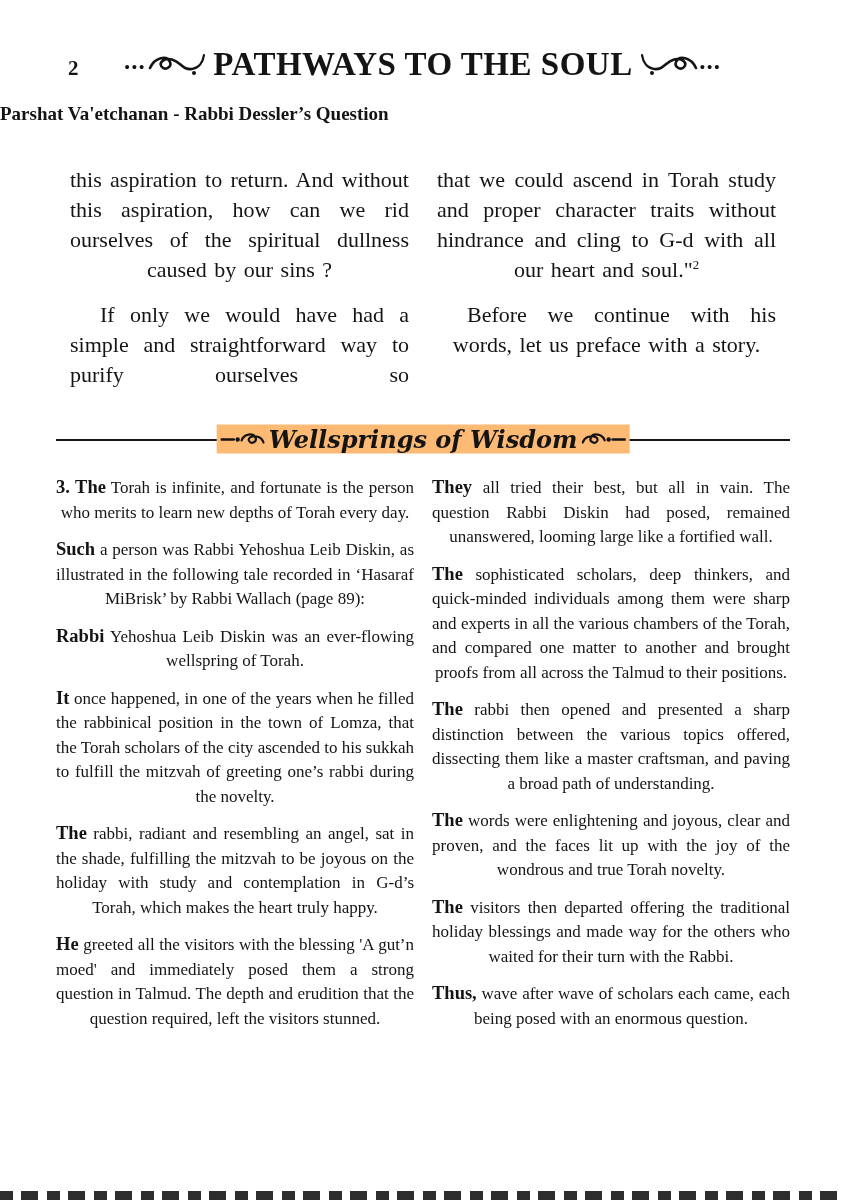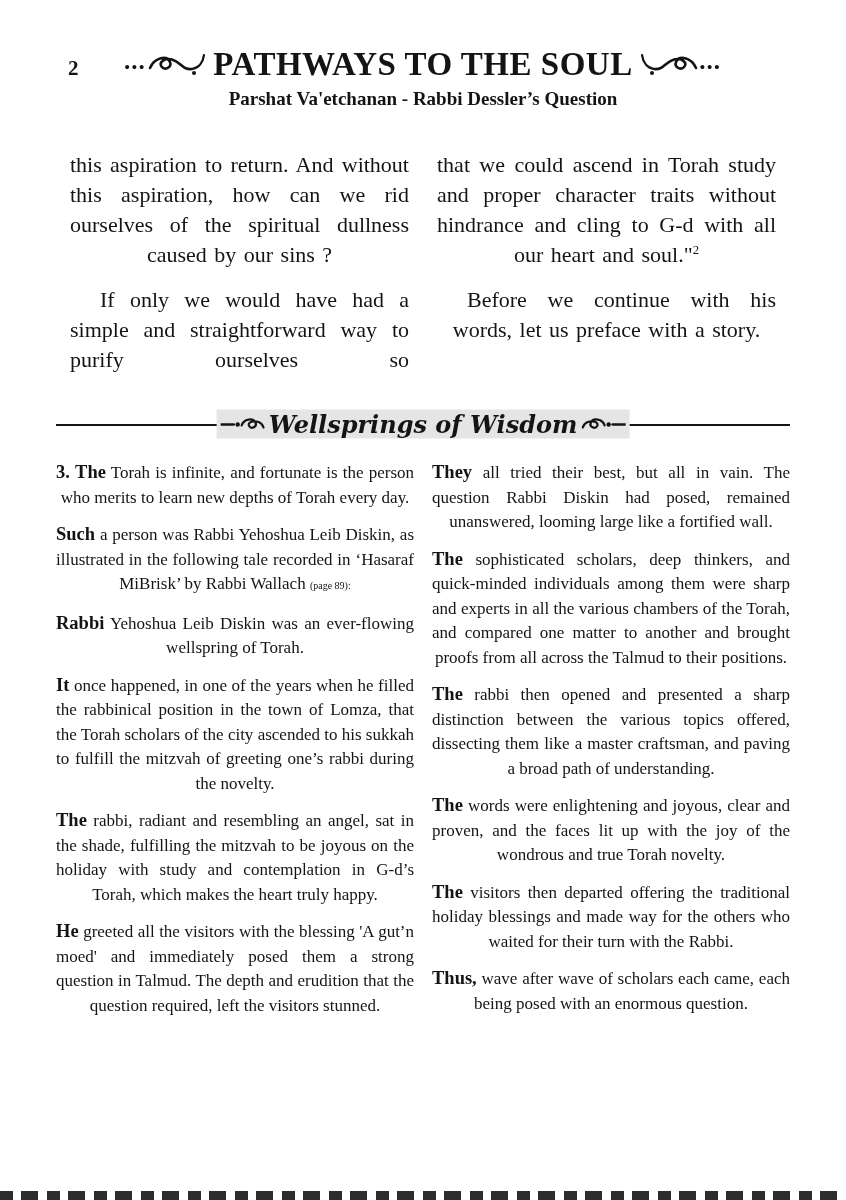--- a/index.html
+++ b/index.html
@@ -23,21 +23,21 @@
   }
   h1 {
     margin:0; font-size:33px; font-weight:bold; letter-spacing:0.5px;
     white-space:nowrap;
   }
   .orn { display:flex; align-items:center; gap:2px; }
   .orn svg { display:block; }
   .dots { font-weight:bold; font-size:15px; letter-spacing:2px; line-height:1; position:relative; top:3px; }
   .mirror { transform:scaleX(-1); }
   .subtitle {
-    text-align:center; font-weight:bold; font-size:19px; margin-top:5px;
+    font-weight:bold; font-size:19px; margin-top:20px;
   }
   
   .top-cols {
     display:flex; gap:28px; padding:0 70px; margin-top:40px;
   }
   .top-cols .col { flex:1; min-width:0; }
   .top-cols p {
     margin:0; font-size:22px; line-height:30px;
     text-align:justify; text-align-last:center;
     word-spacing:2px;
@@ -48,39 +48,39 @@
   sup { font-size:0.58em; vertical-align:super; line-height:0; }
   
   .divider { position:relative; height:38px; margin:30px 56px 0; }
   .rule {
     position:absolute; left:0; right:0; top:50%;
     border-top:2px solid #161616;
   }
   .divider-label {
     position:absolute; left:50%; top:50%;
     transform:translate(-50%,-50%);
-    background:#e5e5e5; padding:0 4px;
+    background:#fdba74; padding:0 4px;
     display:flex; align-items:center; gap:4px; white-space:nowrap;
   }
   .script {
     font-family:"DejaVu Serif","Liberation Serif",serif;
     font-style:italic; font-weight:bold; font-size:24px;
   }
   
   .foot-cols {
     display:flex; gap:18px; padding:0 56px; margin-top:17px;
   }
   .foot-cols .col { flex:1; min-width:0; }
   .foot-cols p {
     margin:0; font-size:17px; line-height:24.5px;
     text-align:justify; text-align-last:center;
   }
   .foot-cols p + p { margin-top:12px; }
   .lead { font-weight:bold; font-size:18.5px; }
-  .small { font-size:10px; }
+  .small { font-size:17px; }
   
   .cutoff {
     position:absolute; left:0; bottom:0; width:100%; height:9px;
     background:
       repeating-linear-gradient(90deg,
         #2d2d2d 0px, #2d2d2d 13px,
         #ffffff 13px, #ffffff 21px,
         #2d2d2d 21px, #2d2d2d 38px,
         #ffffff 38px, #ffffff 47px);
   }

